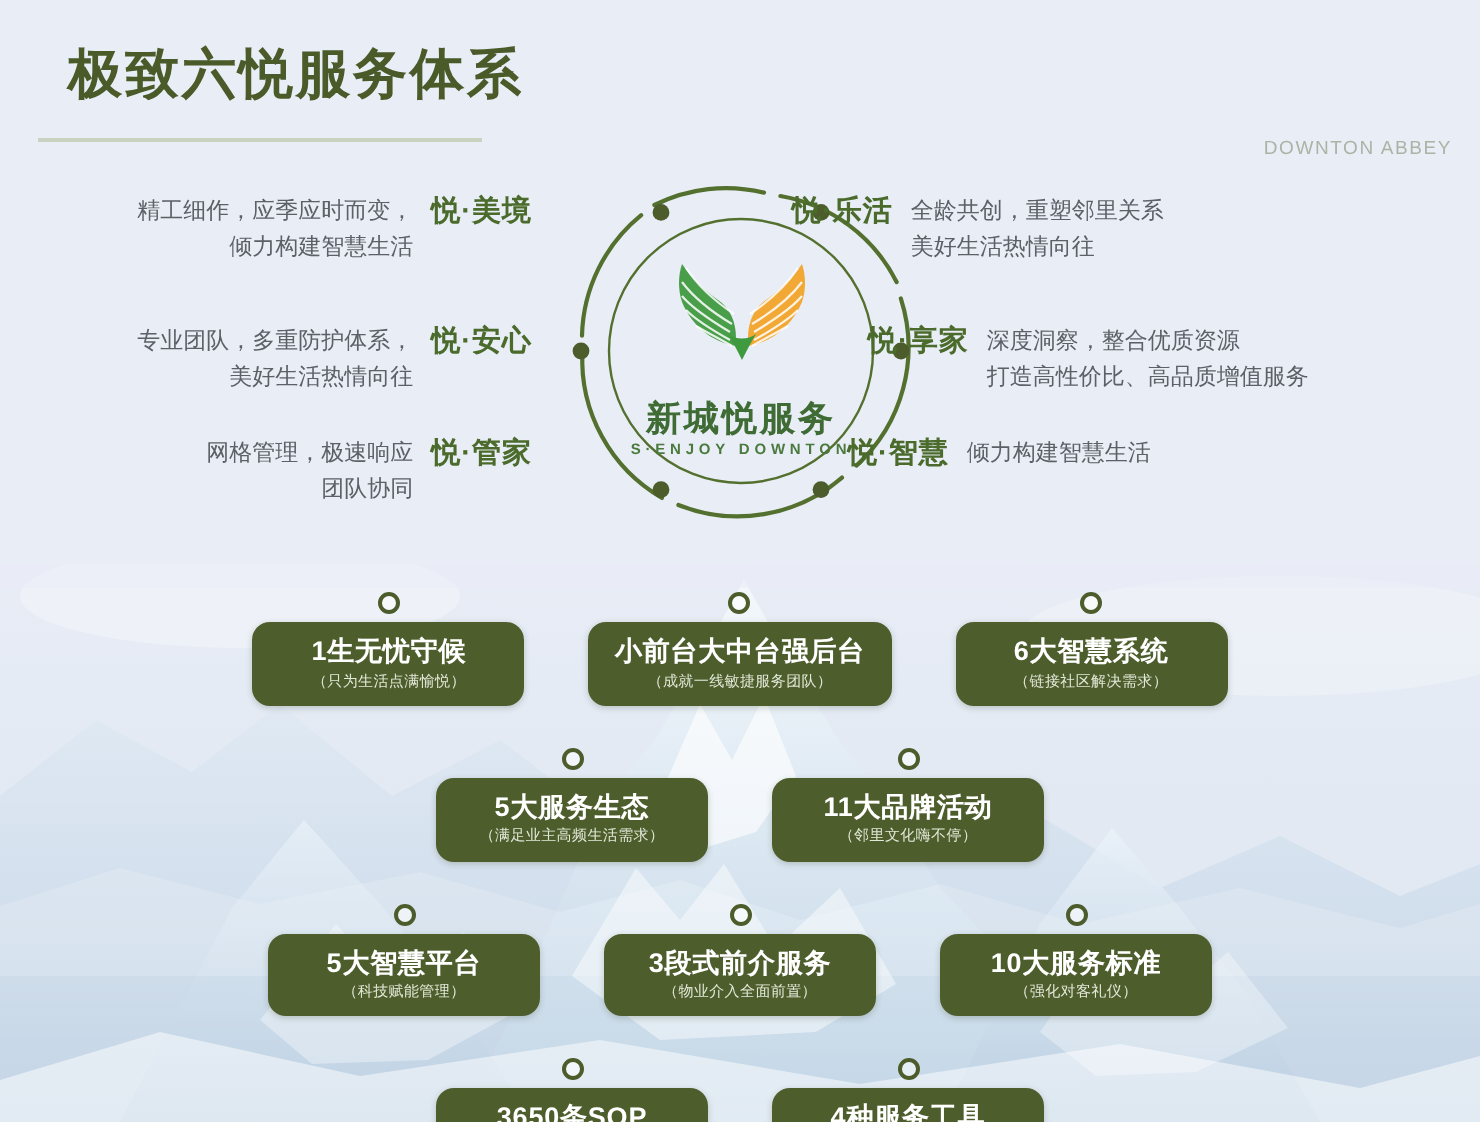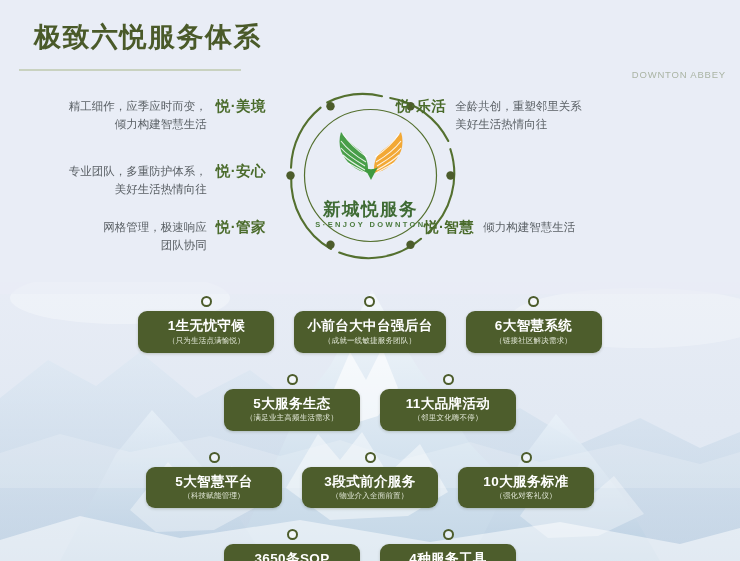--- a/index.html
+++ b/index.html
@@ -133,21 +133,21 @@
   
   .pill-rows {
     position: absolute;
     left: 0;
     top: 296px;
     width: 740px;
   }
   .pill-row {
     display: flex;
     justify-content: center;
-    gap: 20px;
+    gap: 32px;
     margin-bottom: 21px;
   }
   .pill-cell {
     position: relative;
     display: flex;
     flex-direction: column;
     align-items: center;
   }
   .node-dot {
     width: 11px;
@@ -329,20 +329,29 @@
   <div class="petal right" style="left:396px; top:98px;">
     <div class="row">
       <div class="petal-name">悦·乐活</div>
       <div class="petal-desc">
         <div>全龄共创，重塑邻里关系</div>
         <div>美好生活热情向往</div>
       </div>
     </div>
   </div>
 
+  <div class="petal right" style="left:434px; top:163px;">
+    <div class="row">
+      <div class="petal-name">悦·享家</div>
+      <div class="petal-desc">
+        <div>深度洞察，整合优质资源</div>
+        <div>打造高性价比、高品质增值服务</div>
+      </div>
+    </div>
+  </div>
 
   <div class="petal right" style="left:424px; top:219px;">
     <div class="row">
       <div class="petal-name">悦·智慧</div>
       <div class="petal-desc">
         <div>倾力构建智慧生活</div>
       </div>
     </div>
   </div>
 

